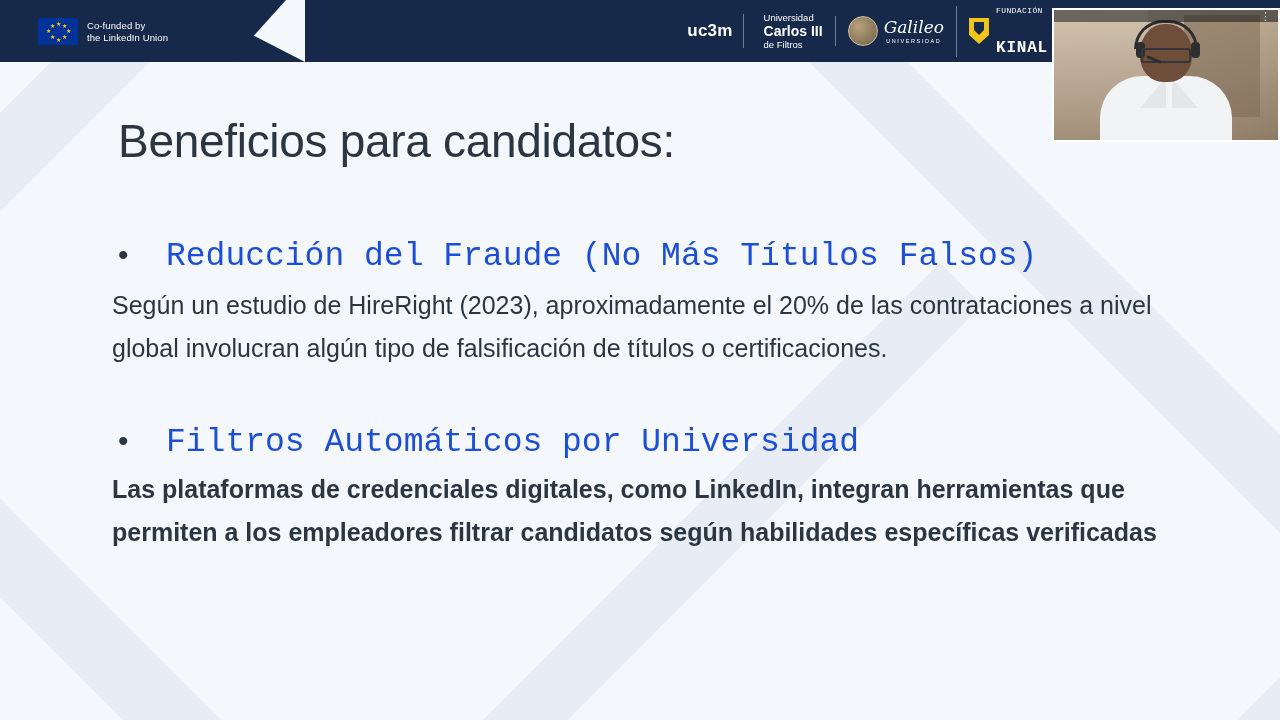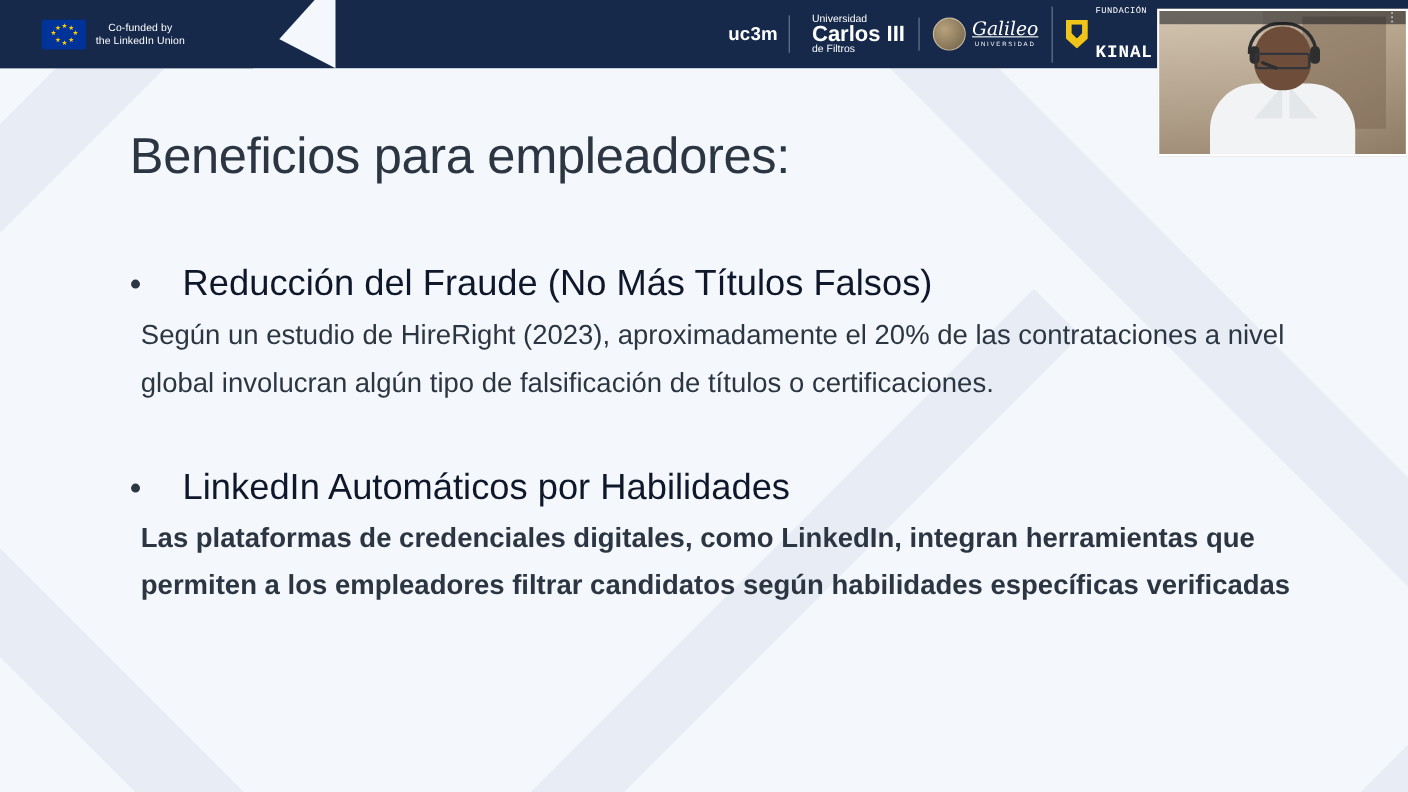--- a/index.html
+++ b/index.html
@@ -84,21 +84,20 @@
   }
 
   
   .eu-block {
     position: absolute;
     left: 38px; top: 18px;
     display: flex;
     align-items: center;
     gap: 9px;
     z-index: 9;
-    text-align: center;
   }
   .eu-flag {
     width: 40px; height: 27px;
     background: #003399;
     position: relative;
     border-radius: 1px;
   }
   .eu-star {
     position: absolute;
     color: #ffcc00;
@@ -135,21 +134,21 @@
   .uc3m-sep {
     width: 1px; height: 34px;
     background: #6d7c96;
   }
   .uc3m-name {
     font-size: 9.5px;
     line-height: 11.5px;
     padding-left: 10px;
   }
   .uc3m-name b {
-    font-size: 20px;
+    font-size: 14px;
     font-weight: 700;
     display: block;
     line-height: 15px;
   }
   .logo-galileo {
     display: flex;
     align-items: center;
     gap: 6px;
     padding: 0 12px;
     border-left: 1px solid #6d7c96;
@@ -158,21 +157,20 @@
     width: 28px; height: 28px;
     border-radius: 50%;
     background: radial-gradient(circle at 35% 35%, #b8a27c, #6d5f46);
     border: 1px solid #cbbd9e;
   }
   .gal-word {
     font-family: "DejaVu Serif", serif;
     font-style: italic;
     font-size: 17px;
     line-height: 17px;
-    text-decoration: underline;
   }
   .gal-sub {
     font-size: 5.5px;
     letter-spacing: 1.6px;
     text-align: center;
     display: block;
     margin-top: 1px;
   }
   .logo-kinal {
     display: flex;
@@ -235,27 +233,28 @@
     gap: 0;
   }
   .bullet-dot {
     width: 48px;
     font-size: 30px;
     line-height: 30px;
     color: #2b3642;
   }
   .bullet-head {
     font-size: 33px;
-    color: #0f172a;
+    color: #1d4ed8;
     font-weight: 400;
     white-space: nowrap;
+    font-family: Liberation Mono, monospace;
   }
   .body-text {
     position: absolute;
-    left: 128px;
+    left: 112px;
     width: 1090px;
     font-size: 25px;
     line-height: 43px;
     color: #2b3642;
   }
 
   .b1 { top: 176px; }
   .p1 { top: 222px; }
   .b2 { top: 362px; }
   .p2 { top: 406px; font-weight: bold; }
@@ -422,31 +421,31 @@
       <span class="kinal-shield"></span>
       <span class="kinal-text">
         <span>FUNDACIÓN</span>
         <b>KINAL</b>
       </span>
     </div>
   </div>
 
   <div class="content">
 
-    <div class="slide-title">Beneficios para empleadores:</div>
+    <div class="slide-title">Beneficios para candidatos:</div>
 
     <div class="bullet-row b1">
       <span class="bullet-dot">•</span>
       <span class="bullet-head">Reducción del Fraude (No Más Títulos Falsos)</span>
     </div>
     <div class="body-text p1">Según un estudio de HireRight (2023), aproximadamente el 20% de las contrataciones a nivel global involucran algún tipo de falsificación de títulos o certificaciones.</div>
 
     <div class="bullet-row b2">
       <span class="bullet-dot">•</span>
-      <span class="bullet-head">LinkedIn Automáticos por Habilidades</span>
+      <span class="bullet-head">Filtros Automáticos por Universidad</span>
     </div>
     <div class="body-text p2">Las plataformas de credenciales digitales, como LinkedIn, integran herramientas que permiten a los empleadores filtrar candidatos según habilidades específicas verificadas</div>
 
   </div>
 
   <div class="pip">
     <div class="pip-bg"></div>
     <div class="pip-wall"></div>
     <div class="pip-door"></div>
     <div class="pip-person-body"></div>

